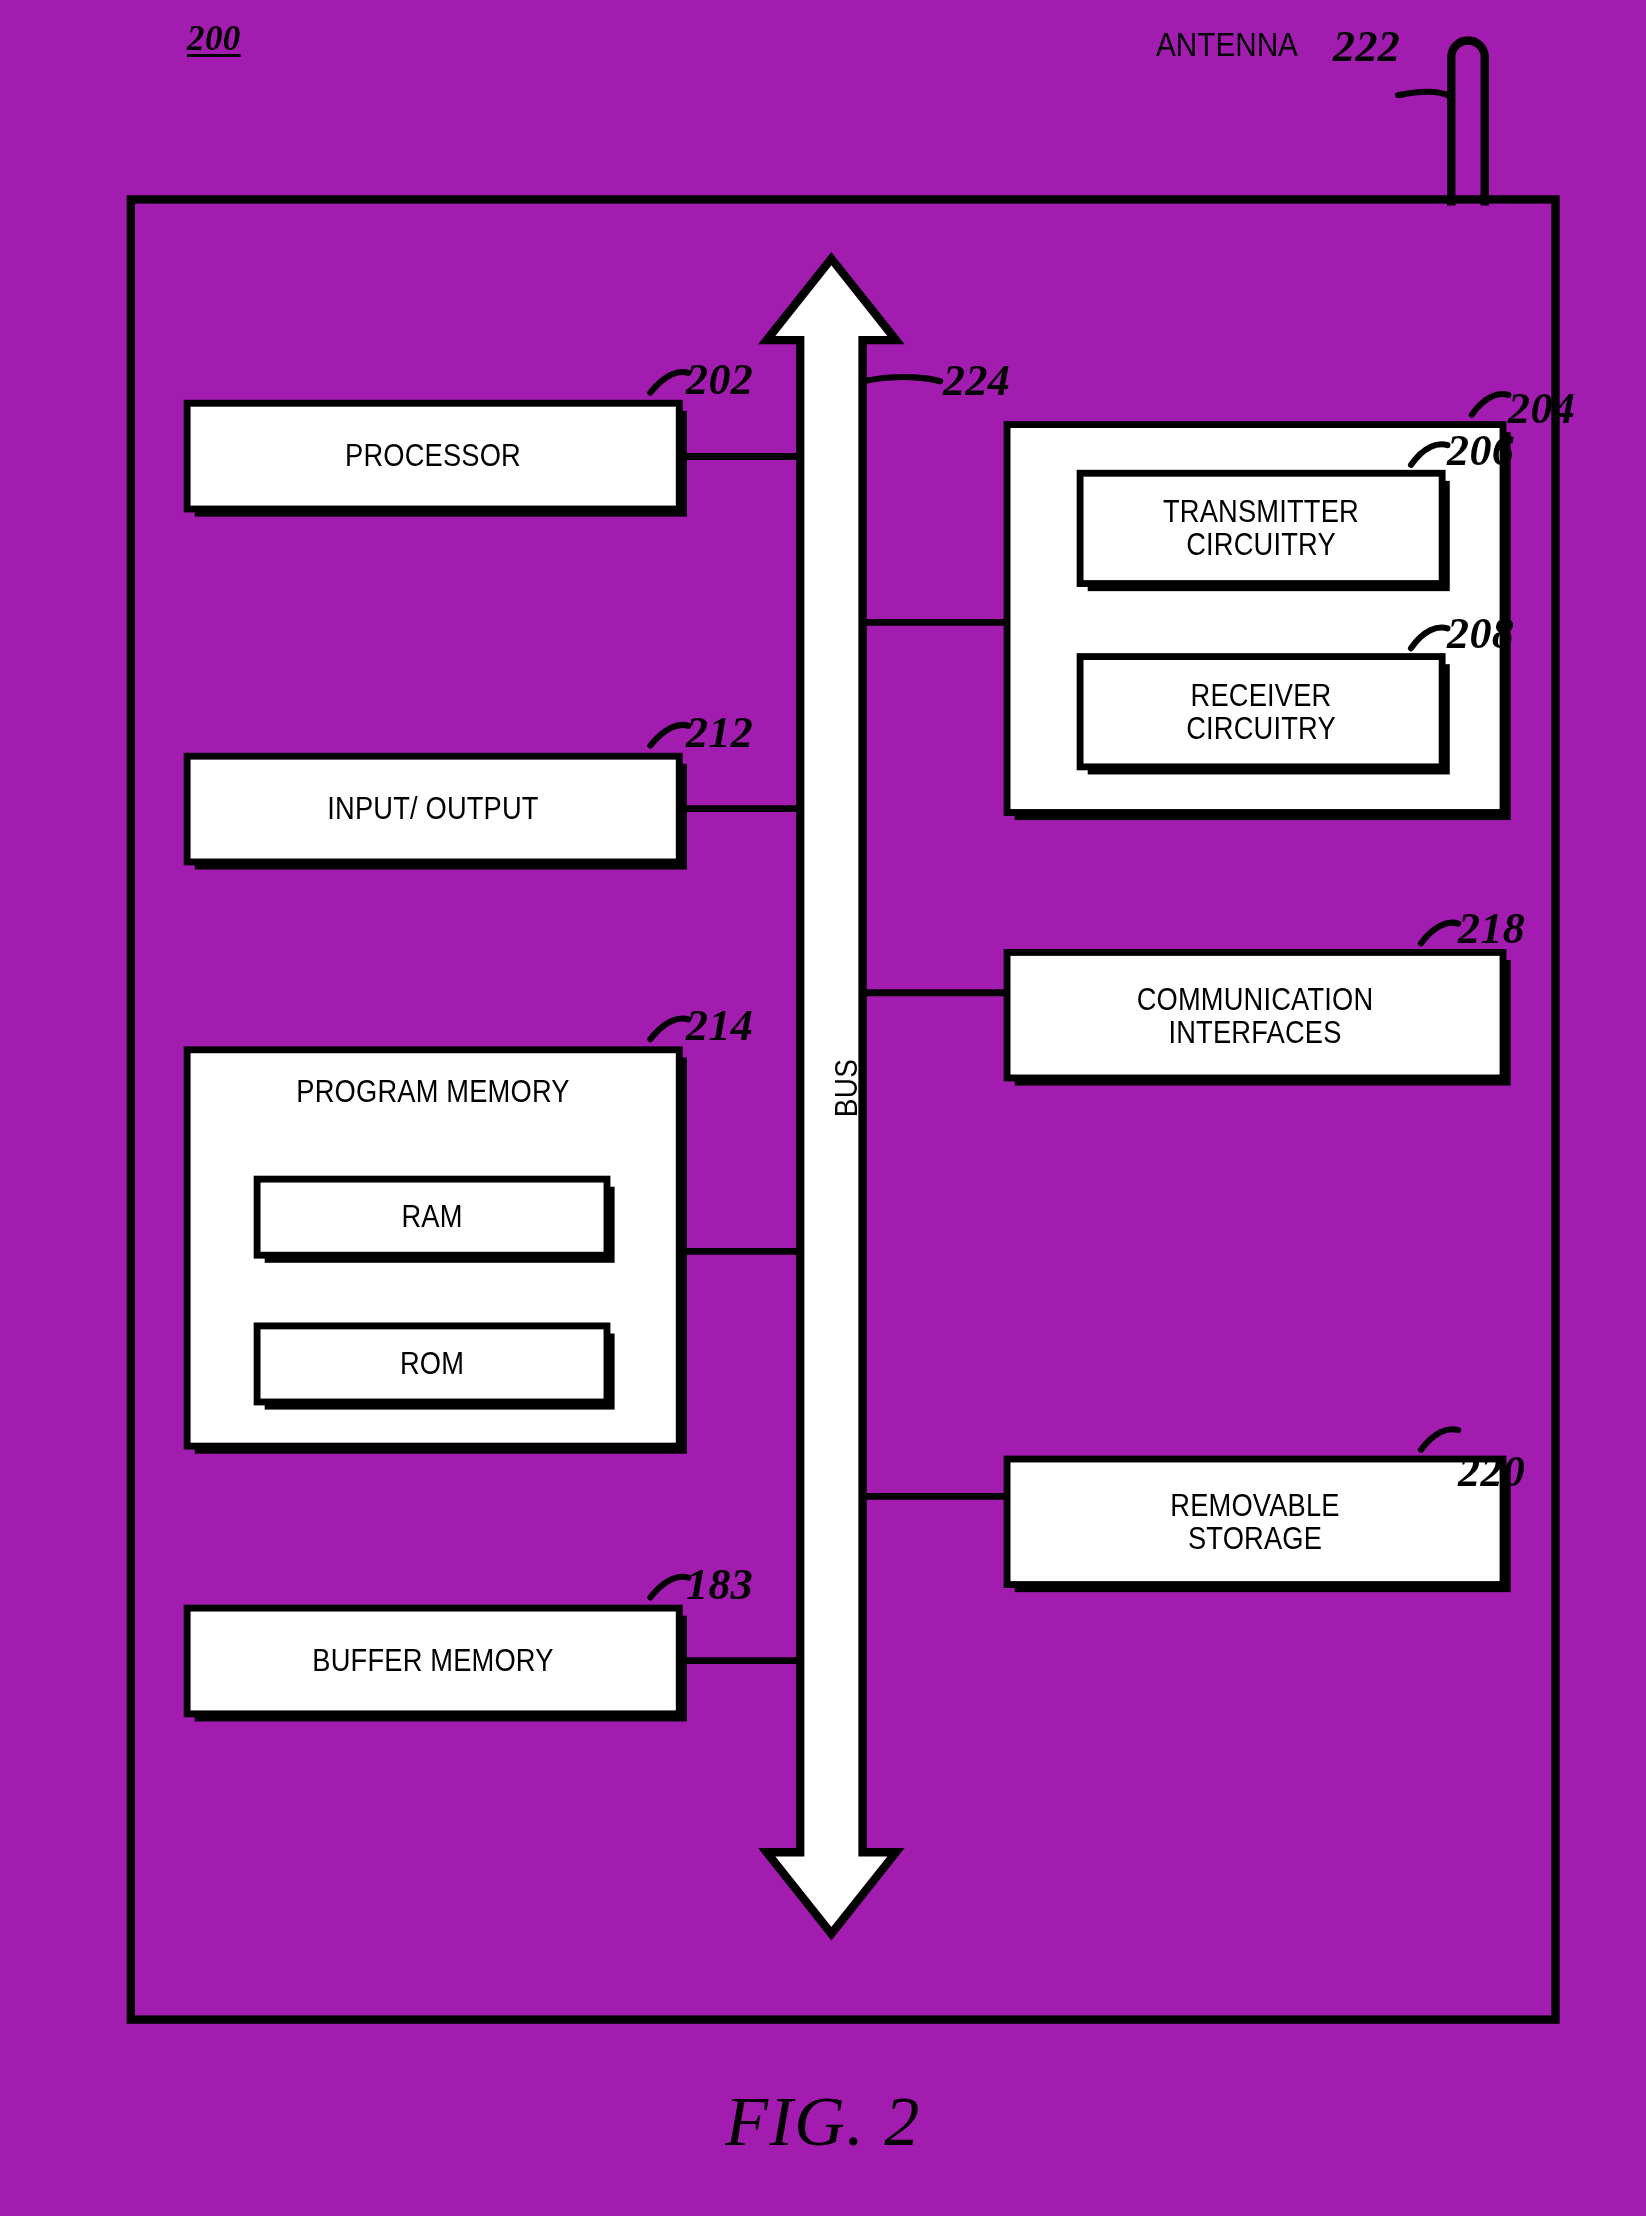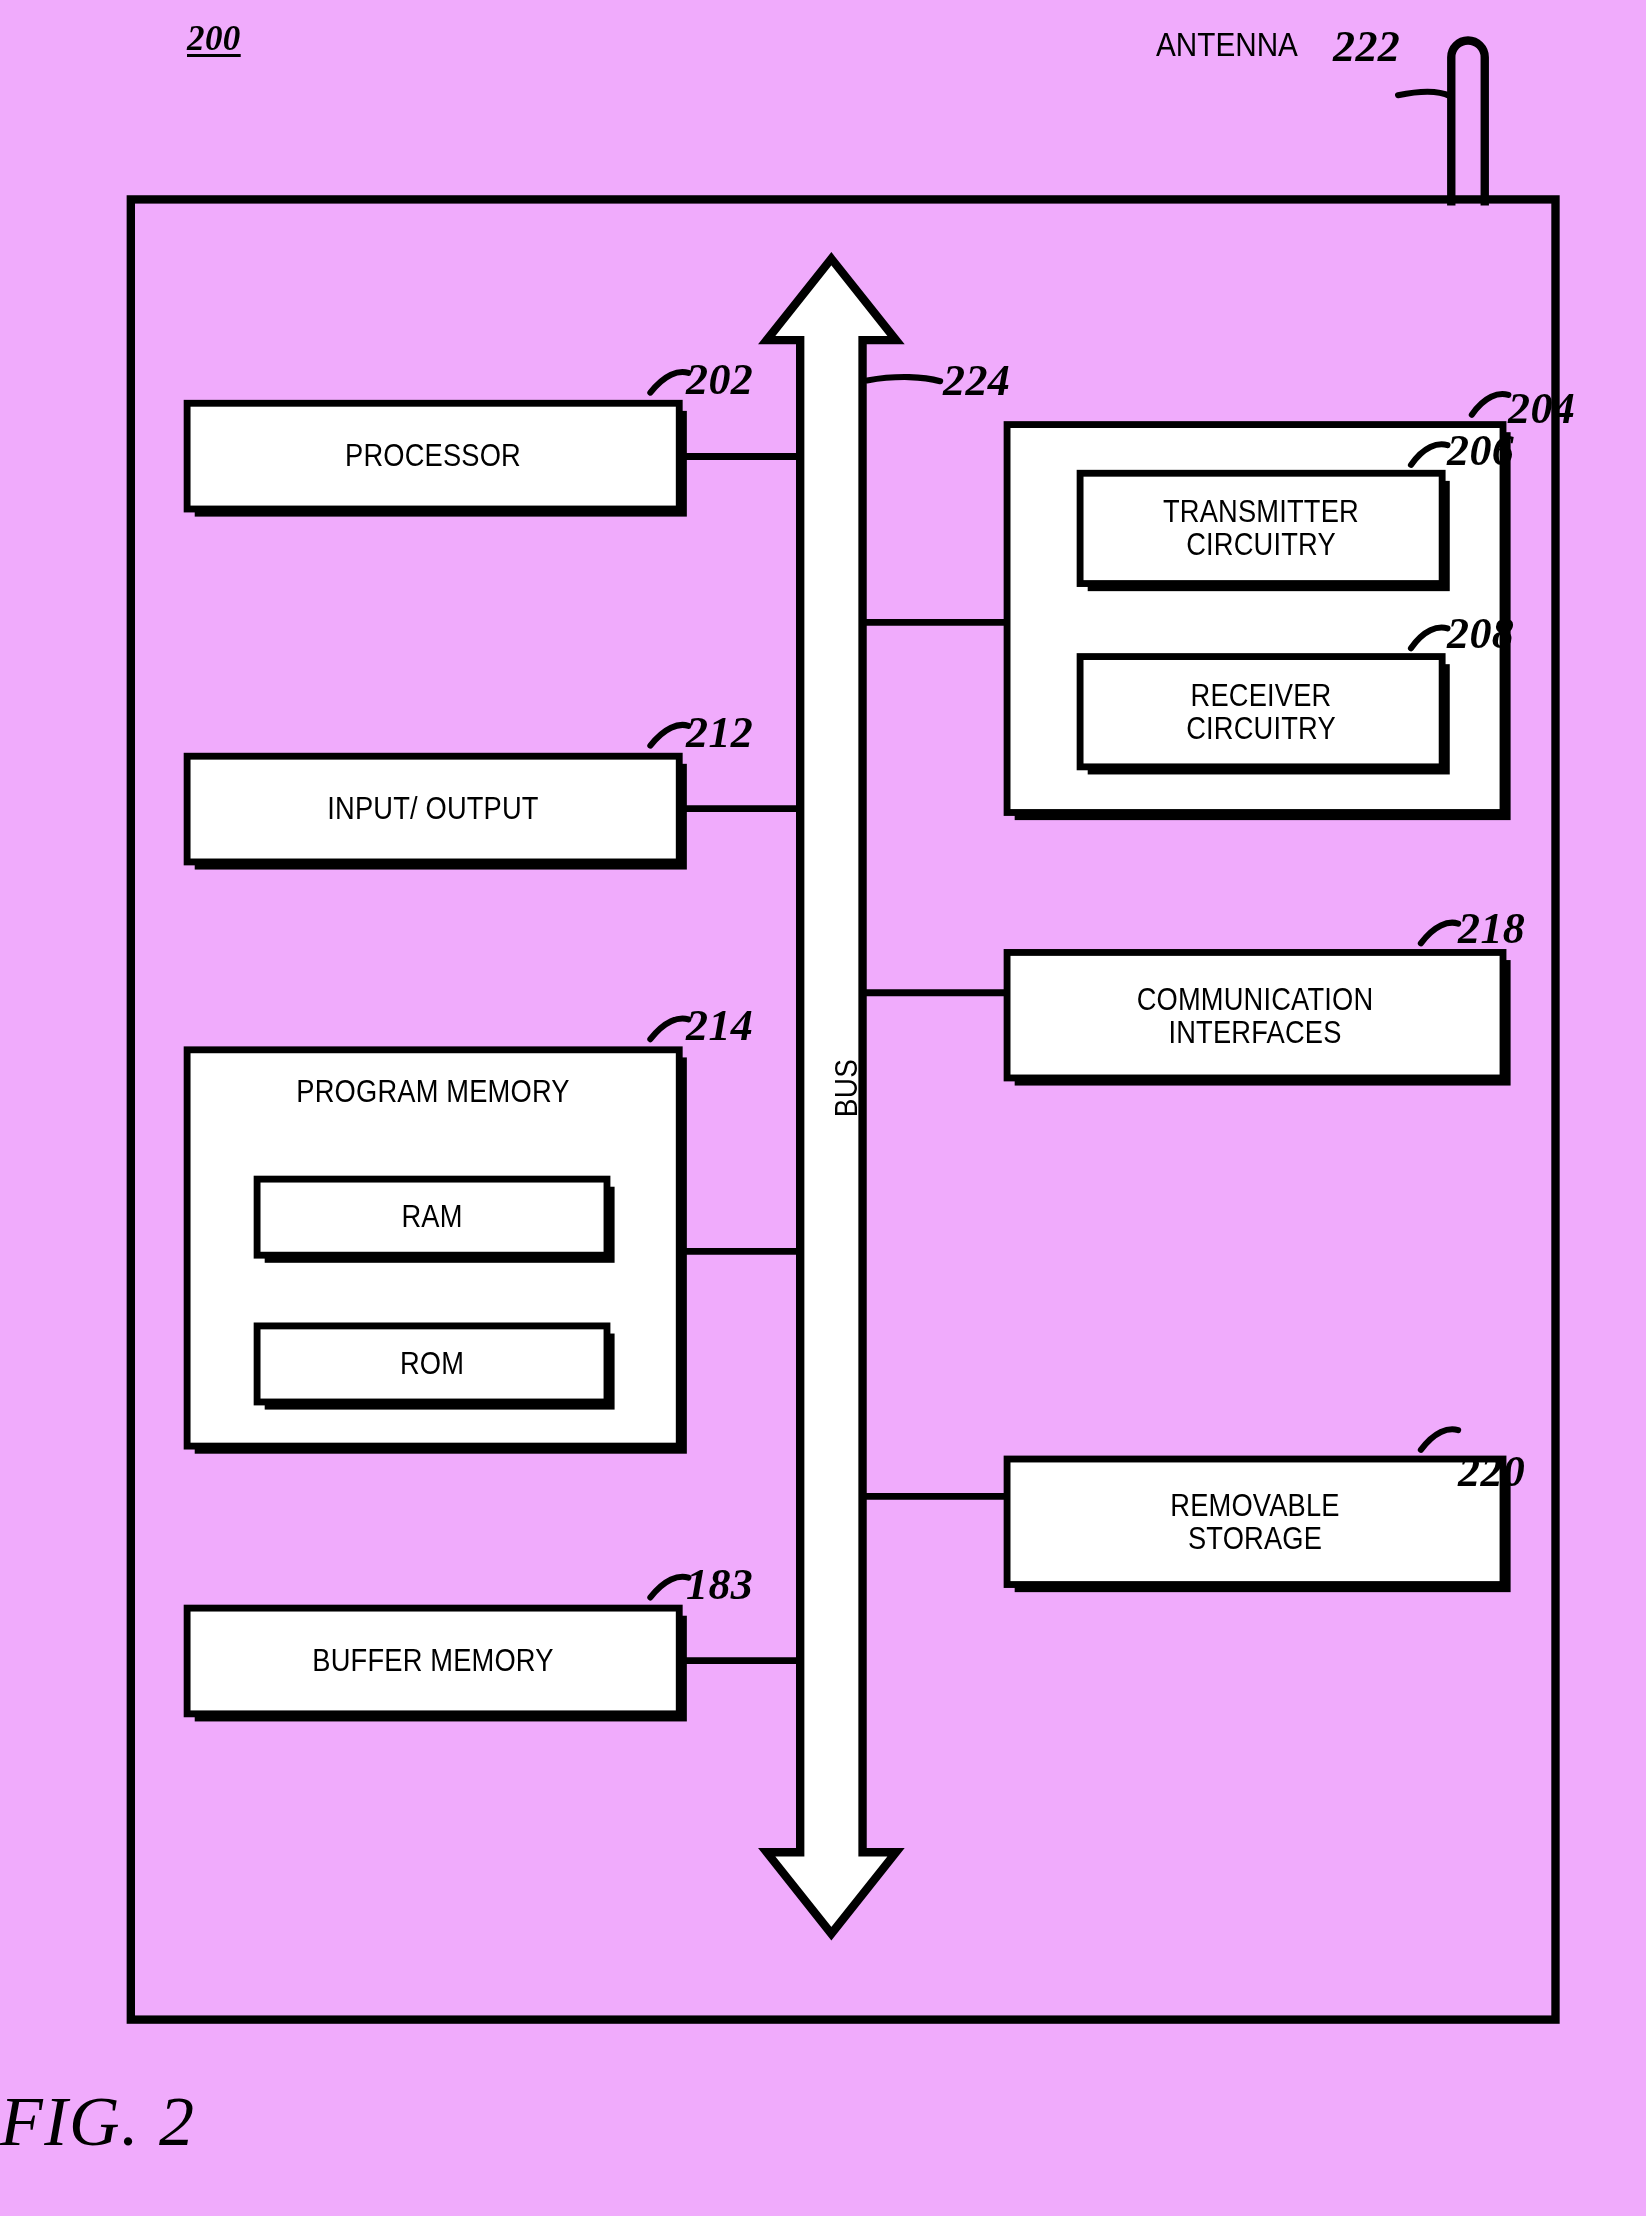--- a/index.html
+++ b/index.html
@@ -9,21 +9,21 @@
     background: #ffffff;
   }
   body {
     font-family: "Liberation Sans", sans-serif;
     color: #000000;
   }
   #figure-root {
     position: relative;
     width: 1646px;
     height: 2216px;
-    background: #f0abfc;
+    background: #a21caf;
     overflow: hidden;
   }
   #figure-svg {
     position: absolute;
     left: 0;
     top: 0;
     width: 1646px;
     height: 2216px;
     display: block;
   }
@@ -217,16 +217,16 @@
     <span>INTERFACES</span>
   </div>
   <div class="lbl refnum" style="left:1458px; top:907px;">218</div>
 
   <div class="lbl box-label two-line centerbox" style="left:1007px; top:1459px; width:496px; height:126px; flex-direction:column;">
     <span>REMOVABLE</span>
     <span>STORAGE</span>
   </div>
   <div class="lbl refnum" style="left:1458px; top:1414px;margin-top:36px;">220</div>
 
-  <div class="lbl" id="fig-number" style="left:0px; top:2086px; width:1646px; ">FIG. 2</div>
+  <div class="lbl" id="fig-number" style="left:0px; top:2086px; width:1646px; text-align:center;">FIG. 2</div>
 
 </div>
 
 
 </body></html>

